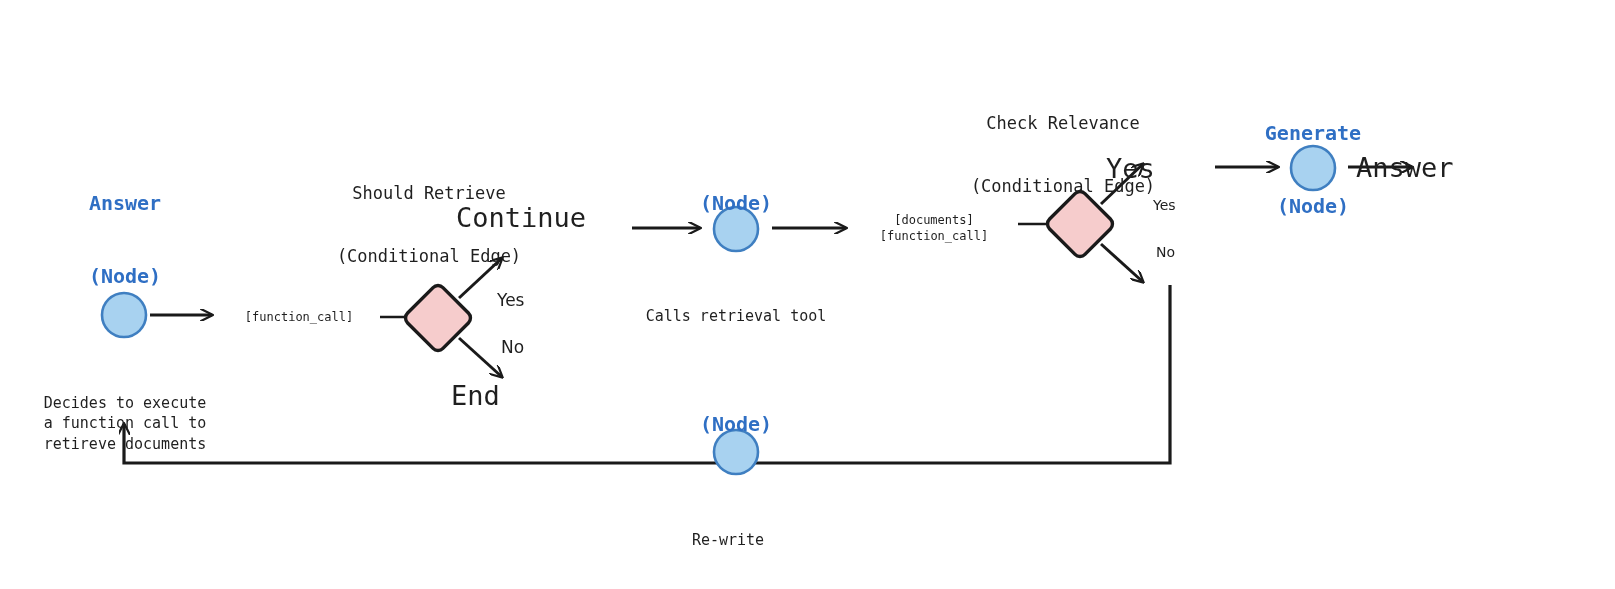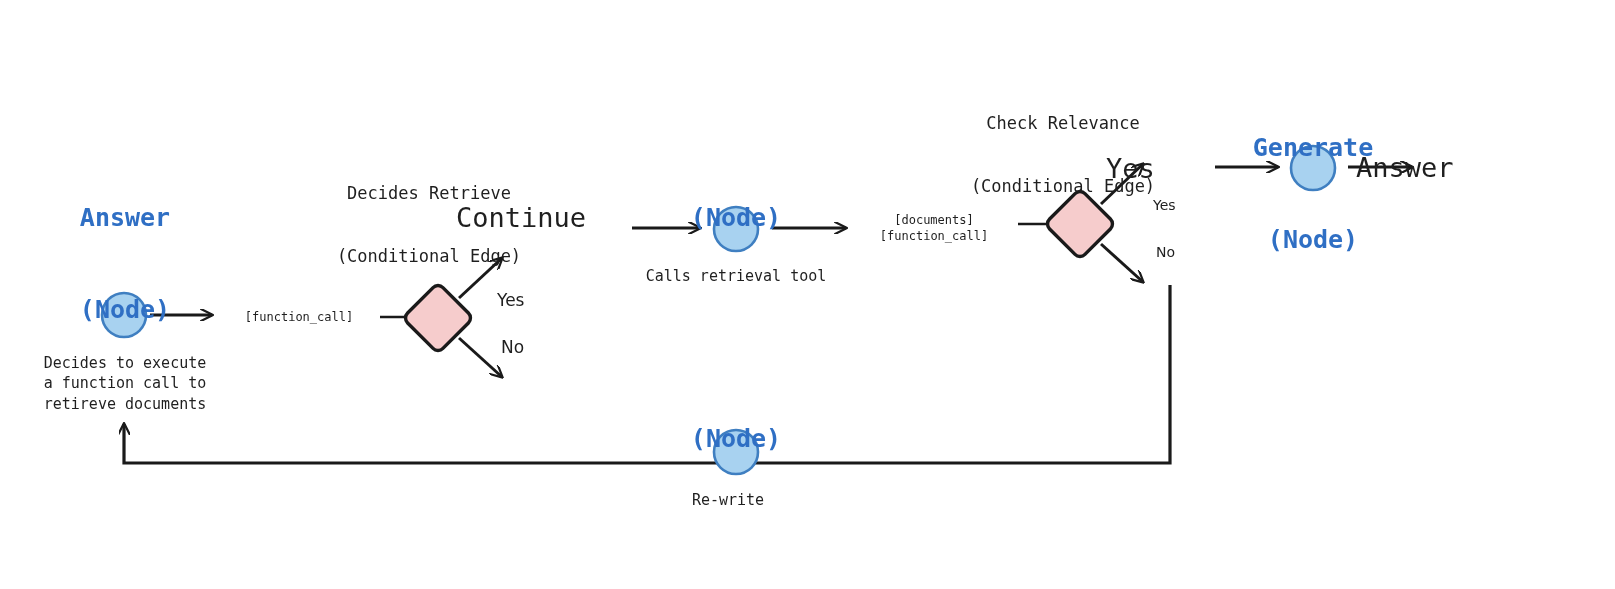--- a/index.html
+++ b/index.html
@@ -28,41 +28,42 @@
   }
   .txt {
     position: absolute;
     white-space: pre;
     line-height: 1.22;
     color: #1f1f1f;
   }
   .blue-title {
     color: #2f6fc4;
     font-weight: bold;
-    font-size: 25px;
+    font-size: 20px;
     text-align: center;
     font-family: "DejaVu Sans Mono", monospace;
   }
   .black-title {
     color: #1f1f1f;
     font-size: 17px;
     text-align: center;
     font-family: "DejaVu Sans Mono", monospace;
   }
   .big-label {
     color: #1f1f1f;
     font-size: 27px;
     font-family: "DejaVu Sans Mono", monospace;
   }
   .caption {
     color: #1f1f1f;
     font-size: 15px;
     font-family: "DejaVu Sans Mono", monospace;
     text-align: center;
     line-height: 1.35;
+    margin-top: 40px;
   }
   .edge-code {
     color: #1f1f1f;
     font-size: 12px;
     font-family: "DejaVu Sans Mono", monospace;
     text-align: center;
     line-height: 1.35;
   }
   .small-yn {
     color: #1f1f1f;
@@ -134,31 +135,32 @@
   <div class="txt blue-title ctr" style="left:125px; top:142px; width:220px;">
     <div>Answer</div>
     <div>(Node)</div>
   </div>
 
   <div class="txt caption ctr" style="left:125px; top:353px; width:300px;">Decides to execute
 a function call to
 retireve documents</div>
 
   <div class="txt black-title ctr" style="left:429px; top:142px; width:420px;">
-    <div>Decides Retrieve</div>
+    <div>Should Retrieve</div>
     <div>(Conditional Edge)</div>
   </div>
 
   <div class="txt edge-code ctr" style="left:299px; top:309px; width:180px;">[function_call]</div>
 
   <div class="txt small-yn" style="left:497px; top:290px;">Yes</div>
   <div class="txt small-yn" style="left:501px; top:337px;">No</div>
 
   <div class="txt big-label ctr" style="left:556px; top:202px; width:200px;">Continue</div>
 
+  <div class="txt big-label ctr" style="left:521px; top:380px; width:140px;">End</div>
 
   <div class="txt blue-title ctr" style="left:736px; top:142px; width:240px;">
     <div>(Node)</div>
   </div>
 
   <div class="txt caption ctr" style="left:736px; top:266px; width:340px;">Calls retrieval tool</div>
 
   <div class="txt black-title ctr" style="left:1063px; top:72px; width:460px;">
     <div>Check Relevance</div>
     <div>(Conditional Edge)</div>

